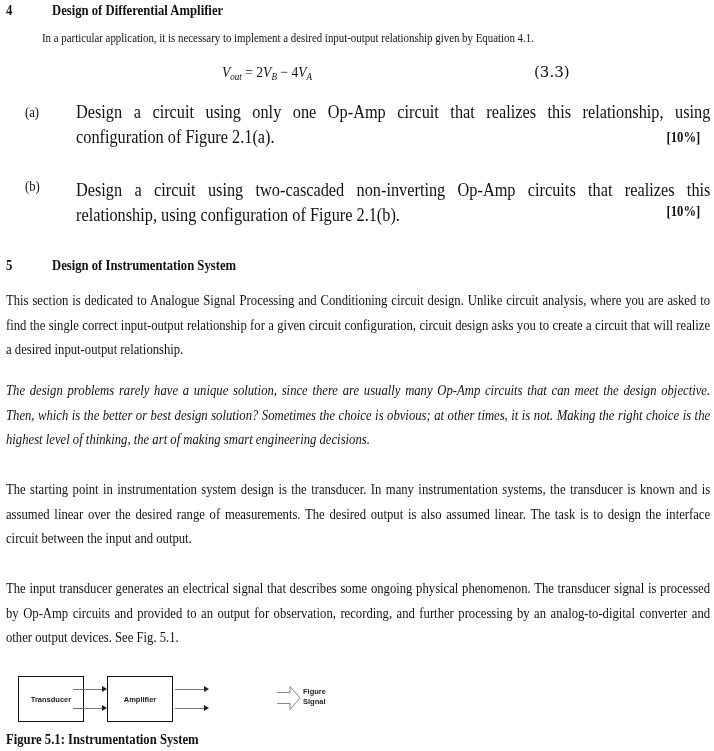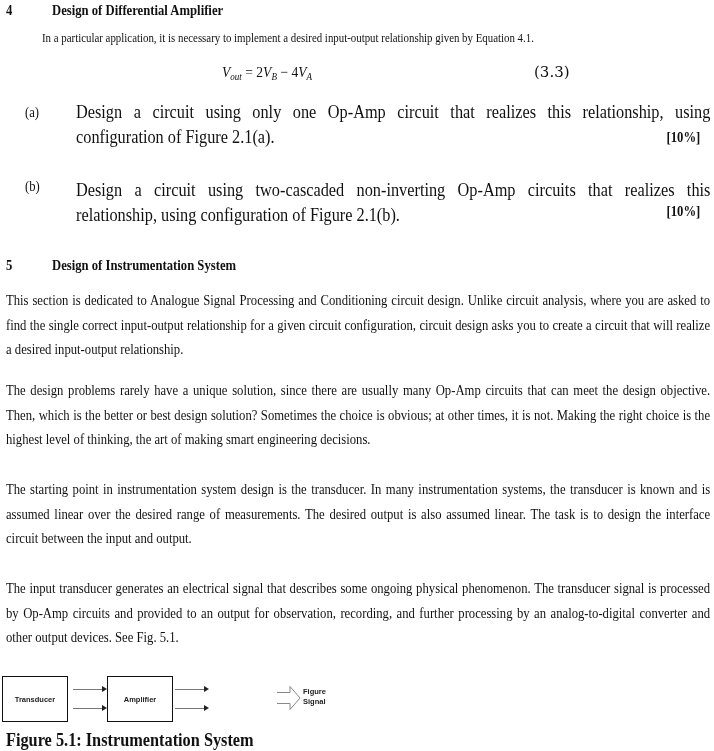--- a/index.html
+++ b/index.html
@@ -144,21 +144,21 @@
       font-weight: bold;
       font-size: 7.5px;
       line-height: 10px;
       color: #222;
     }
     .caption {
       position: absolute;
       left: 6px;
       top: 732px;
       font-weight: bold;
-      font-size: 18px;
+      font-size: 14px;
       line-height: 16px;
       white-space: nowrap;
       text-align: center;
     }
   </style>
 </head>
 <body>
 
 <div>
   <span class="heading-num cond" style="left:6px; top:3px;">4</span>
@@ -193,32 +193,32 @@
 </div>
 
 <div>
   <span class="heading-num cond" style="left:6px; top:258px;">5</span>
   <span class="heading-title cond" style="left:52px; top:258px;">Design of Instrumentation System</span>
 </div>
 
 <div class="just" style="top:289px;">
   <span class="just-inner">This section is dedicated to Analogue Signal Processing and Conditioning circuit design. Unlike circuit analysis, where you are asked to find the single correct input-output relationship for a given circuit configuration, circuit design asks you to create a circuit that will realize a desired input-output relationship.</span>
 </div>
-<div class="just" style="top:379px;">
+<div class="just" style="top:379px;font-style:italic;">
   <span class="just-inner">The design problems rarely have a unique solution, since there are usually many Op-Amp circuits that can meet the design objective. Then, which is the better or best design solution? Sometimes the choice is obvious; at other times, it is not. Making the right choice is the highest level of thinking, the art of making smart engineering decisions.</span>
 </div>
 <div class="just" style="top:478px;">
   <span class="just-inner">The starting point in instrumentation system design is the transducer. In many instrumentation systems, the transducer is known and is assumed linear over the desired range of measurements. The desired output is also assumed linear. The task is to design the interface circuit between the input and output.</span>
 </div>
 <div class="just" style="top:577px;">
   <span class="just-inner">The input transducer generates an electrical signal that describes some ongoing physical phenomenon. The transducer signal is processed by Op-Amp circuits and provided to an output for observation, recording, and further processing by an analog-to-digital converter and other output devices. See Fig. 5.1.</span>
 </div>
 
 <div class="figure">
-  <div class="fig-box" style="left:2px;">Transducer</div>
+  <div class="fig-box" style="left:18px;">Transducer</div>
   <div class="fig-box" style="left:107px;">Amplifier</div>
 
   <div class="fig-line" style="left:73px; width:30px; top:25px;"></div>
   <div class="fig-arrowhead" style="left:102px; top:22px;"></div>
   <div class="fig-line" style="left:73px; width:30px; top:44px;"></div>
   <div class="fig-arrowhead" style="left:102px; top:41px;"></div>
 
   <div class="fig-line" style="left:175px; width:29px; top:25px;"></div>
   <div class="fig-arrowhead" style="left:204px; top:22px;"></div>
   <div class="fig-line" style="left:175px; width:29px; top:44px;"></div>

